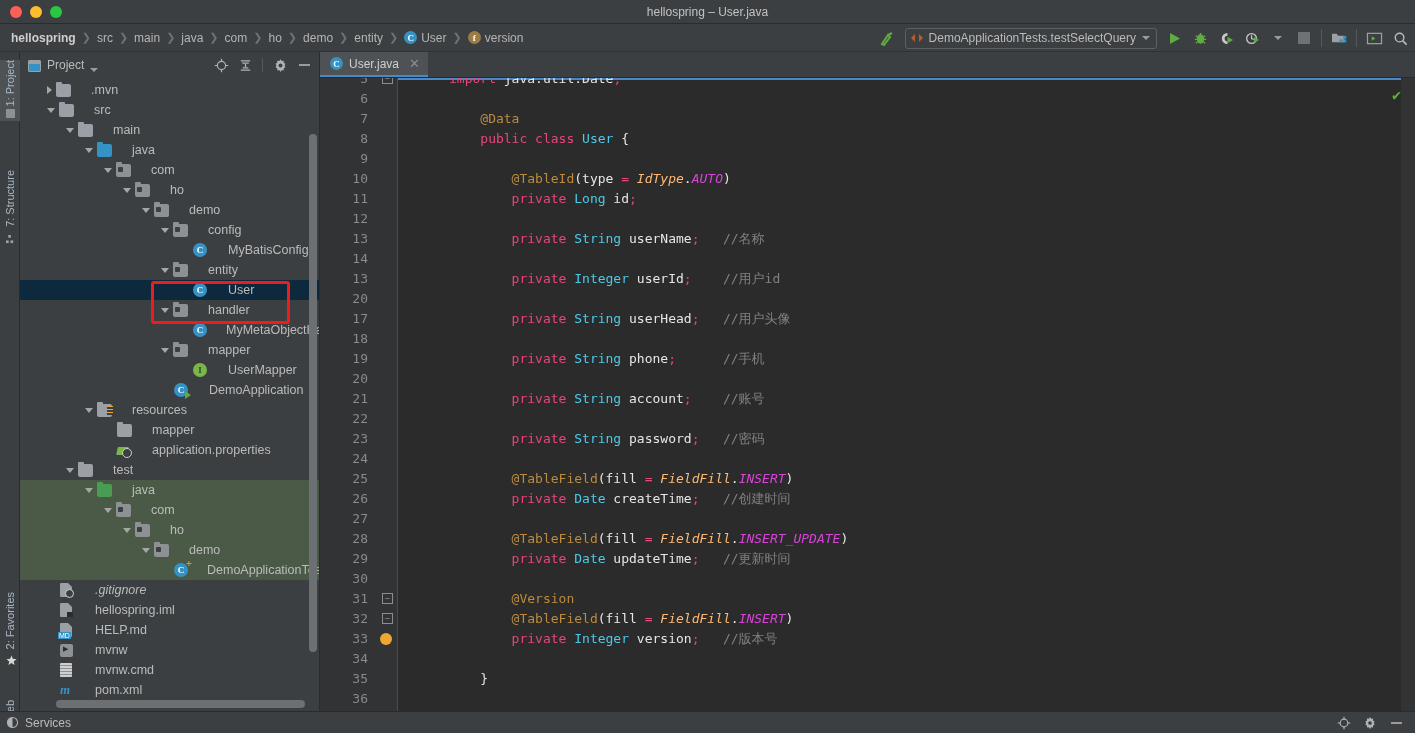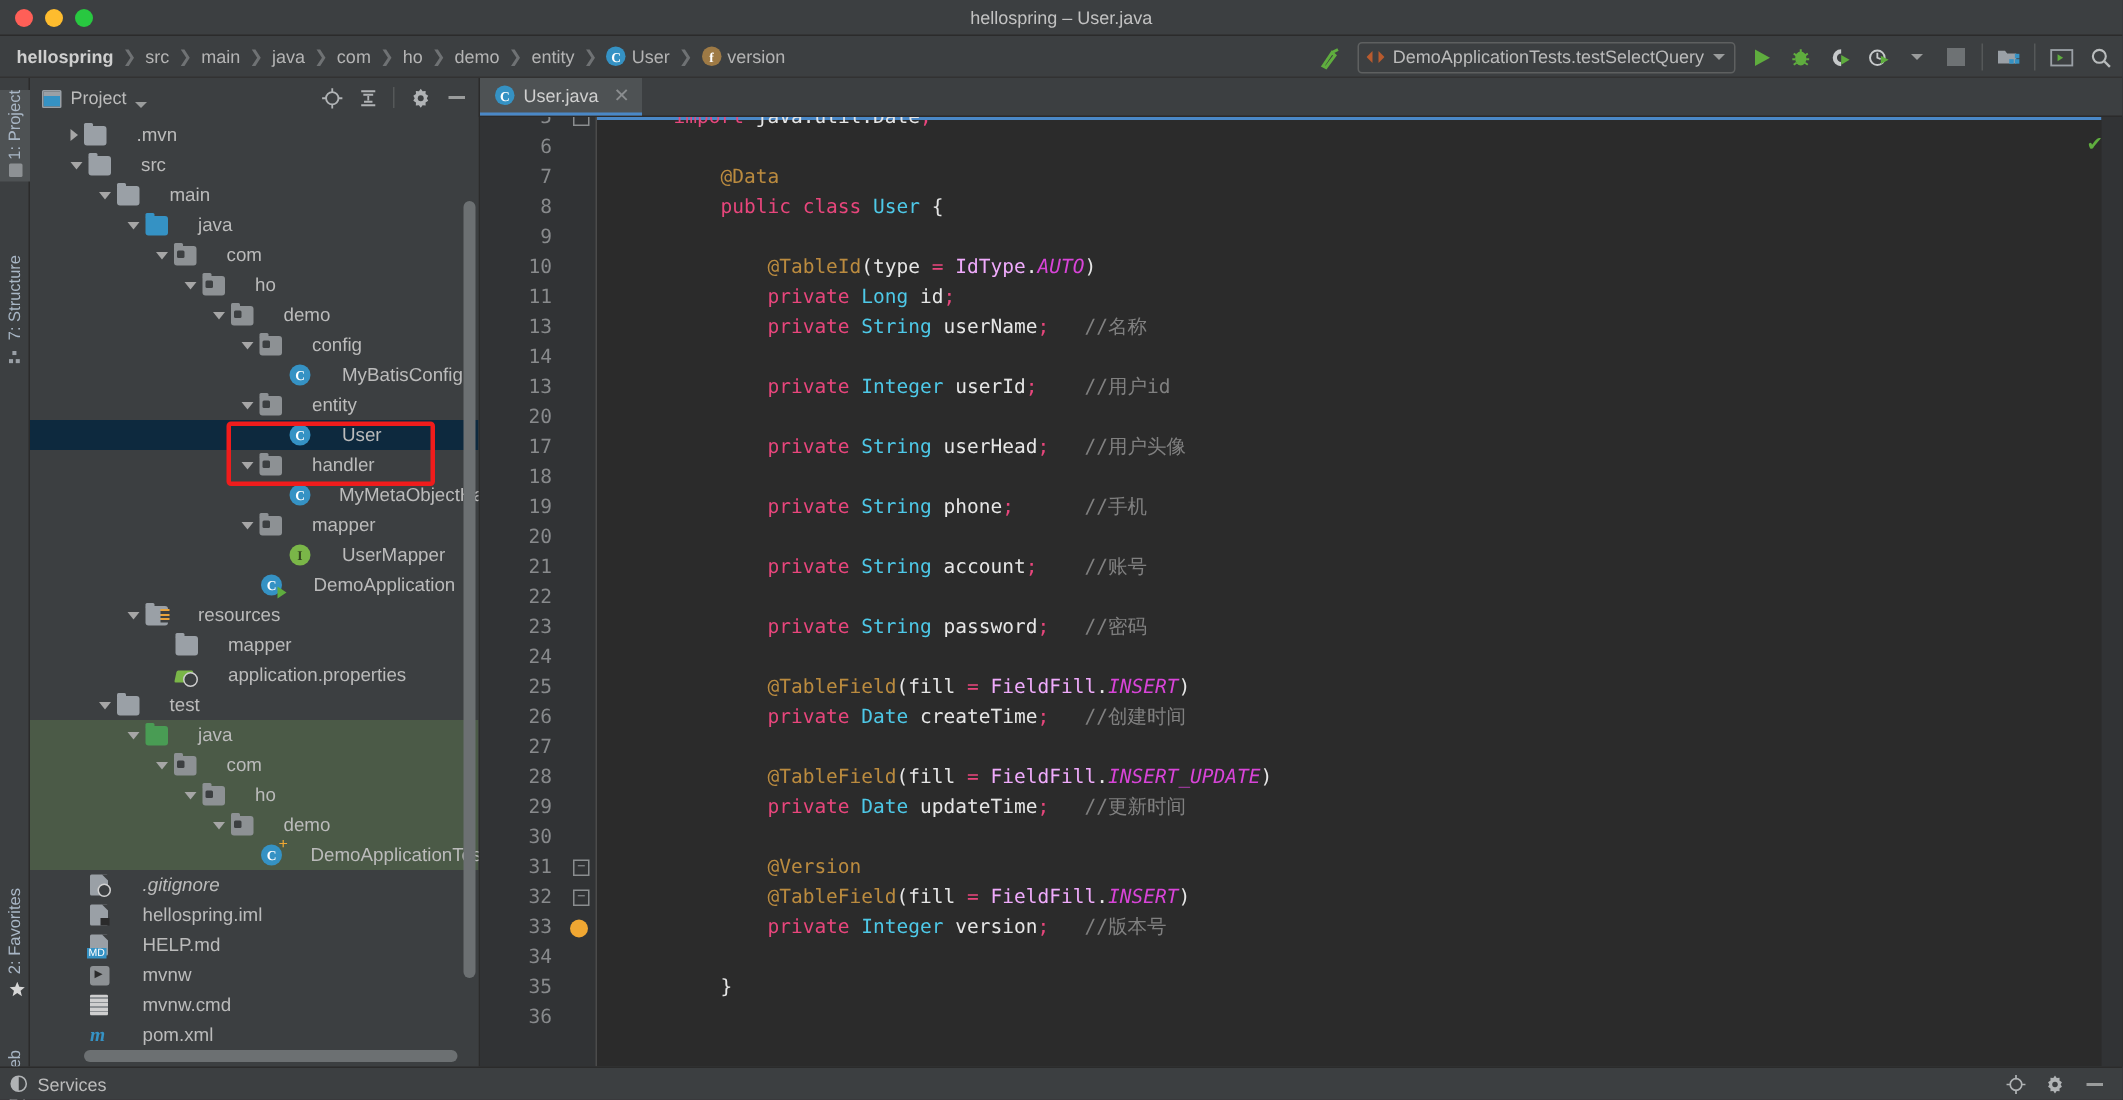--- a/index.html
+++ b/index.html
@@ -298,21 +298,21 @@
   .lnum {
     position: absolute; left: 0; width: 48px; text-align: right;
     color: #888a8c; font-size: 13px; font-family: "DejaVu Sans Mono", monospace;
   }
   .ctext { position: absolute; left: 90px; margin-left: 39px; }
   .k-kw  { color: #e8467c; }
   .k-type{ color: #4ec9e8; }
   .k-plain { color: #e6e6e6; }
   .k-ann { color: #bb8b3f; }
   .k-const { color: #d844d8; font-style: italic; }
-  .k-italic-type { color: #f0abfc; }
+  .k-italic-type { color: #fdba74; font-style: italic; }
   .k-cmt { color: #808080; }
   .k-semi { color: #e8467c; }
 
   .fold-mark {
     position: absolute; left: 62px; width: 11px; height: 11px;
     border: 1px solid #8a8d8f; color: #8a8d8f; font-size: 9px;
     line-height: 9px; text-align: center; background: #313335;
   }
   .bulb {
     position: absolute; left: 60px; width: 12px; height: 12px;
@@ -805,20 +805,21 @@
       <div class="fold-col"></div>
       <div class="caret-line-top"></div>
       <div class="lines" id="codelines" style="top: -9px;">
           <div class="cline"><span class="lnum">5</span><span class="fold-mark" style="top: 4px;">−</span><span class="ctext"><span class="k-kw">import </span><span class="k-plain">java.util.Date</span><span class="k-semi">;</span></span></div>
           <div class="cline"><span class="lnum">6</span><span class="ctext"></span></div>
           <div class="cline"><span class="lnum">7</span><span class="ctext"><span class="k-ann">    @Data</span></span></div>
           <div class="cline"><span class="lnum">8</span><span class="ctext"><span class="k-kw">    public class </span><span class="k-type">User</span><span class="k-plain"> {</span></span></div>
           <div class="cline"><span class="lnum">9</span><span class="ctext"></span></div>
           <div class="cline"><span class="lnum">10</span><span class="ctext"><span class="k-ann">        @TableId</span><span class="k-plain">(</span><span class="k-plain">type</span><span class="k-kw"> = </span><span class="k-italic-type">IdType</span><span class="k-plain">.</span><span class="k-const">AUTO</span><span class="k-plain">)</span></span></div>
           <div class="cline"><span class="lnum">11</span><span class="ctext"><span class="k-kw">        private </span><span class="k-type">Long</span><span class="k-plain"> id</span><span class="k-semi">;</span></span></div>
+          <div class="cline"><span class="lnum">12</span><span class="ctext"></span></div>
           <div class="cline"><span class="lnum">13</span><span class="ctext"><span class="k-kw">        private </span><span class="k-type">String</span><span class="k-plain"> userName</span><span class="k-semi">;</span><span class="k-cmt">   //名称</span></span></div>
           <div class="cline"><span class="lnum">14</span><span class="ctext"></span></div>
           <div class="cline"><span class="lnum">13</span><span class="ctext"><span class="k-kw">        private </span><span class="k-type">Integer</span><span class="k-plain"> userId</span><span class="k-semi">;</span><span class="k-cmt">    //用户id</span></span></div>
           <div class="cline"><span class="lnum">20</span><span class="ctext"></span></div>
           <div class="cline"><span class="lnum">17</span><span class="ctext"><span class="k-kw">        private </span><span class="k-type">String</span><span class="k-plain"> userHead</span><span class="k-semi">;</span><span class="k-cmt">   //用户头像</span></span></div>
           <div class="cline"><span class="lnum">18</span><span class="ctext"></span></div>
           <div class="cline"><span class="lnum">19</span><span class="ctext"><span class="k-kw">        private </span><span class="k-type">String</span><span class="k-plain"> phone</span><span class="k-semi">;</span><span class="k-cmt">      //手机</span></span></div>
           <div class="cline"><span class="lnum">20</span><span class="ctext"></span></div>
           <div class="cline"><span class="lnum">21</span><span class="ctext"><span class="k-kw">        private </span><span class="k-type">String</span><span class="k-plain"> account</span><span class="k-semi">;</span><span class="k-cmt">    //账号</span></span></div>
           <div class="cline"><span class="lnum">22</span><span class="ctext"></span></div>

